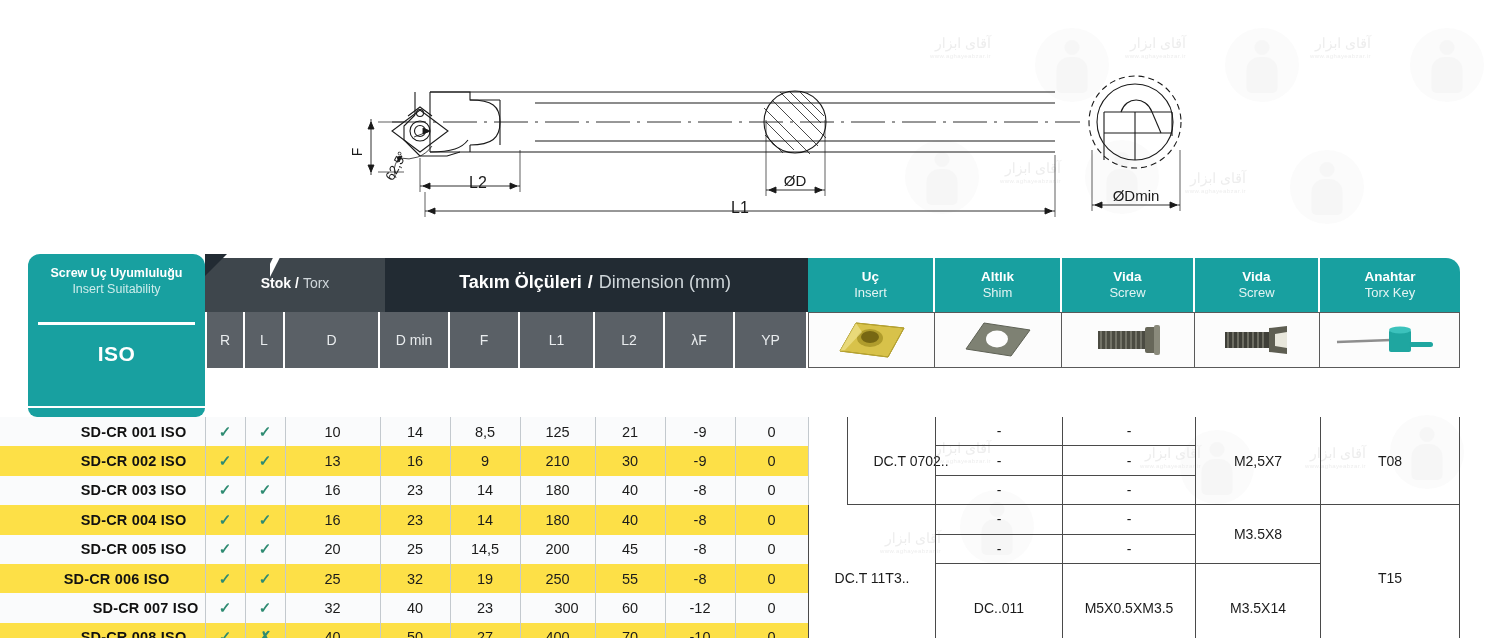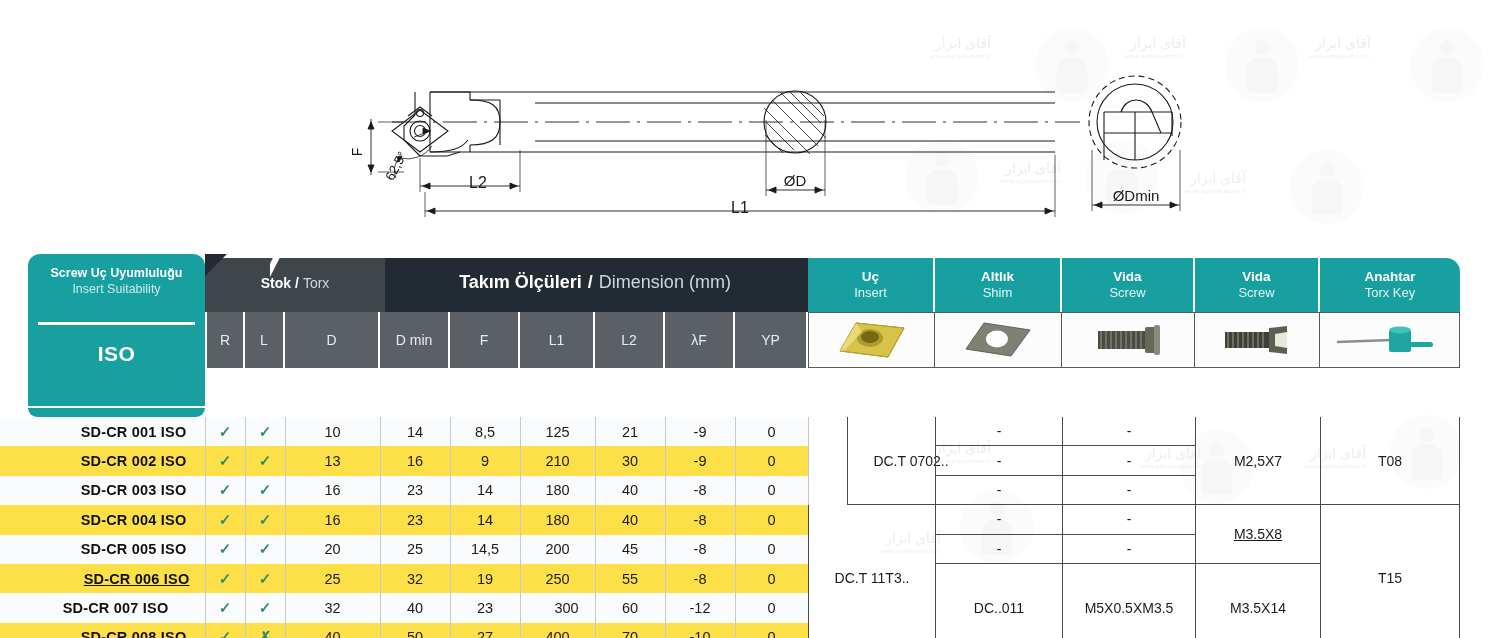--- a/index.html
+++ b/index.html
@@ -511,38 +511,38 @@
             <div class="cell" style="left: 285px; width: 95px;">20</div>
             <div class="cell" style="left: 380px; width: 70px;">25</div>
             <div class="cell" style="left: 450px; width: 70px;">14,5</div>
             <div class="cell" style="left: 520px; width: 75px;">200</div>
             <div class="cell" style="left: 595px; width: 70px;">45</div>
             <div class="cell" style="left: 665px; width: 70px;">-8</div>
             <div class="cell" style="left: 735px; width: 73px;">0</div>
           </div>
           <div class="rowline" style="top: 156px;"></div>
           <div class="brow even" style="top: 156px; width: 808px;">
-            <div class="cell name" style="left: 65px; width: 143px; text-decoration: underline;">SD-CR 006 ISO</div>
+            <div class="cell name" style="left: 45px; width: 143px;">SD-CR 006 ISO</div>
             <div class="cell" style="left: 205px; width: 40px;">
               <span class="mark">✓</span>
             </div>
             <div class="cell" style="left: 245px; width: 40px;">
               <span class="mark">✓</span>
             </div>
             <div class="cell" style="left: 285px; width: 95px;">25</div>
             <div class="cell" style="left: 380px; width: 70px;">32</div>
             <div class="cell" style="left: 450px; width: 70px;">19</div>
             <div class="cell" style="left: 520px; width: 75px;">250</div>
             <div class="cell" style="left: 595px; width: 70px;">55</div>
             <div class="cell" style="left: 665px; width: 70px;">-8</div>
             <div class="cell" style="left: 735px; width: 73px;">0</div>
           </div>
           <div class="rowline" style="top: 185.4px;"></div>
           <div class="brow odd" style="top: 185.4px; width: 808px;">
-            <div class="cell name" style="left: 44px; width: 143px;">SD-CR 007 ISO</div>
+            <div class="cell name" style="left: 74px; width: 143px;">SD-CR 007 ISO</div>
             <div class="cell" style="left: 205px; width: 40px;">
               <span class="mark">✓</span>
             </div>
             <div class="cell" style="left: 245px; width: 40px;">
               <span class="mark">✓</span>
             </div>
             <div class="cell" style="left: 285px; width: 95px;">32</div>
             <div class="cell" style="left: 380px; width: 70px;">40</div>
             <div class="cell" style="left: 450px; width: 70px;">23</div>
             <div class="cell" style="left: 520px; width: 75px; padding-left: 18px;">300</div>
@@ -587,20 +587,20 @@
           <div class="mcell" style="left: 935px; width: 127px; top: 97.2px; height: 29.4px;">-</div>
           <div class="mcell" style="left: 935px; width: 127px; top: 126.6px; height: 29.4px;">-</div>
           <div class="mcell" style="left: 935px; width: 127px; top: 156px; height: 88.2px;">DC..011</div>
           <div class="mcell" style="left: 1062px; width: 133px; top: 9px; height: 29.4px;">-</div>
           <div class="mcell" style="left: 1062px; width: 133px; top: 38.4px; height: 29.4px;">-</div>
           <div class="mcell" style="left: 1062px; width: 133px; top: 67.8px; height: 29.4px;">-</div>
           <div class="mcell" style="left: 1062px; width: 133px; top: 97.2px; height: 29.4px;">-</div>
           <div class="mcell" style="left: 1062px; width: 133px; top: 126.6px; height: 29.4px;">-</div>
           <div class="mcell" style="left: 1062px; width: 133px; top: 156px; height: 88.2px;">M5X0.5XM3.5</div>
           <div class="mcell" style="left: 1195px; width: 125px; top: 9px; height: 88.2px;">M2,5X7</div>
-          <div class="mcell" style="left: 1195px; width: 125px; top: 97.2px; height: 58.8px; text-decoration: underline;">M3.5X8</div>
+          <div class="mcell" style="left: 1195px; width: 125px; top: 97.2px; height: 58.8px;">M3.5X8</div>
           <div class="mcell" style="left: 1195px; width: 125px; top: 156px; height: 88.2px;">M3.5X14</div>
           <div class="mcell rt" style="left: 1320px; width: 140px; top: 9px; height: 88.2px;">T08</div>
           <div class="mcell rt" style="left: 1320px; width: 140px; top: 97.2px; height: 147px;">T15</div>
         </div>
     </div>
   </div>
 </div>
 
 </body></html>

